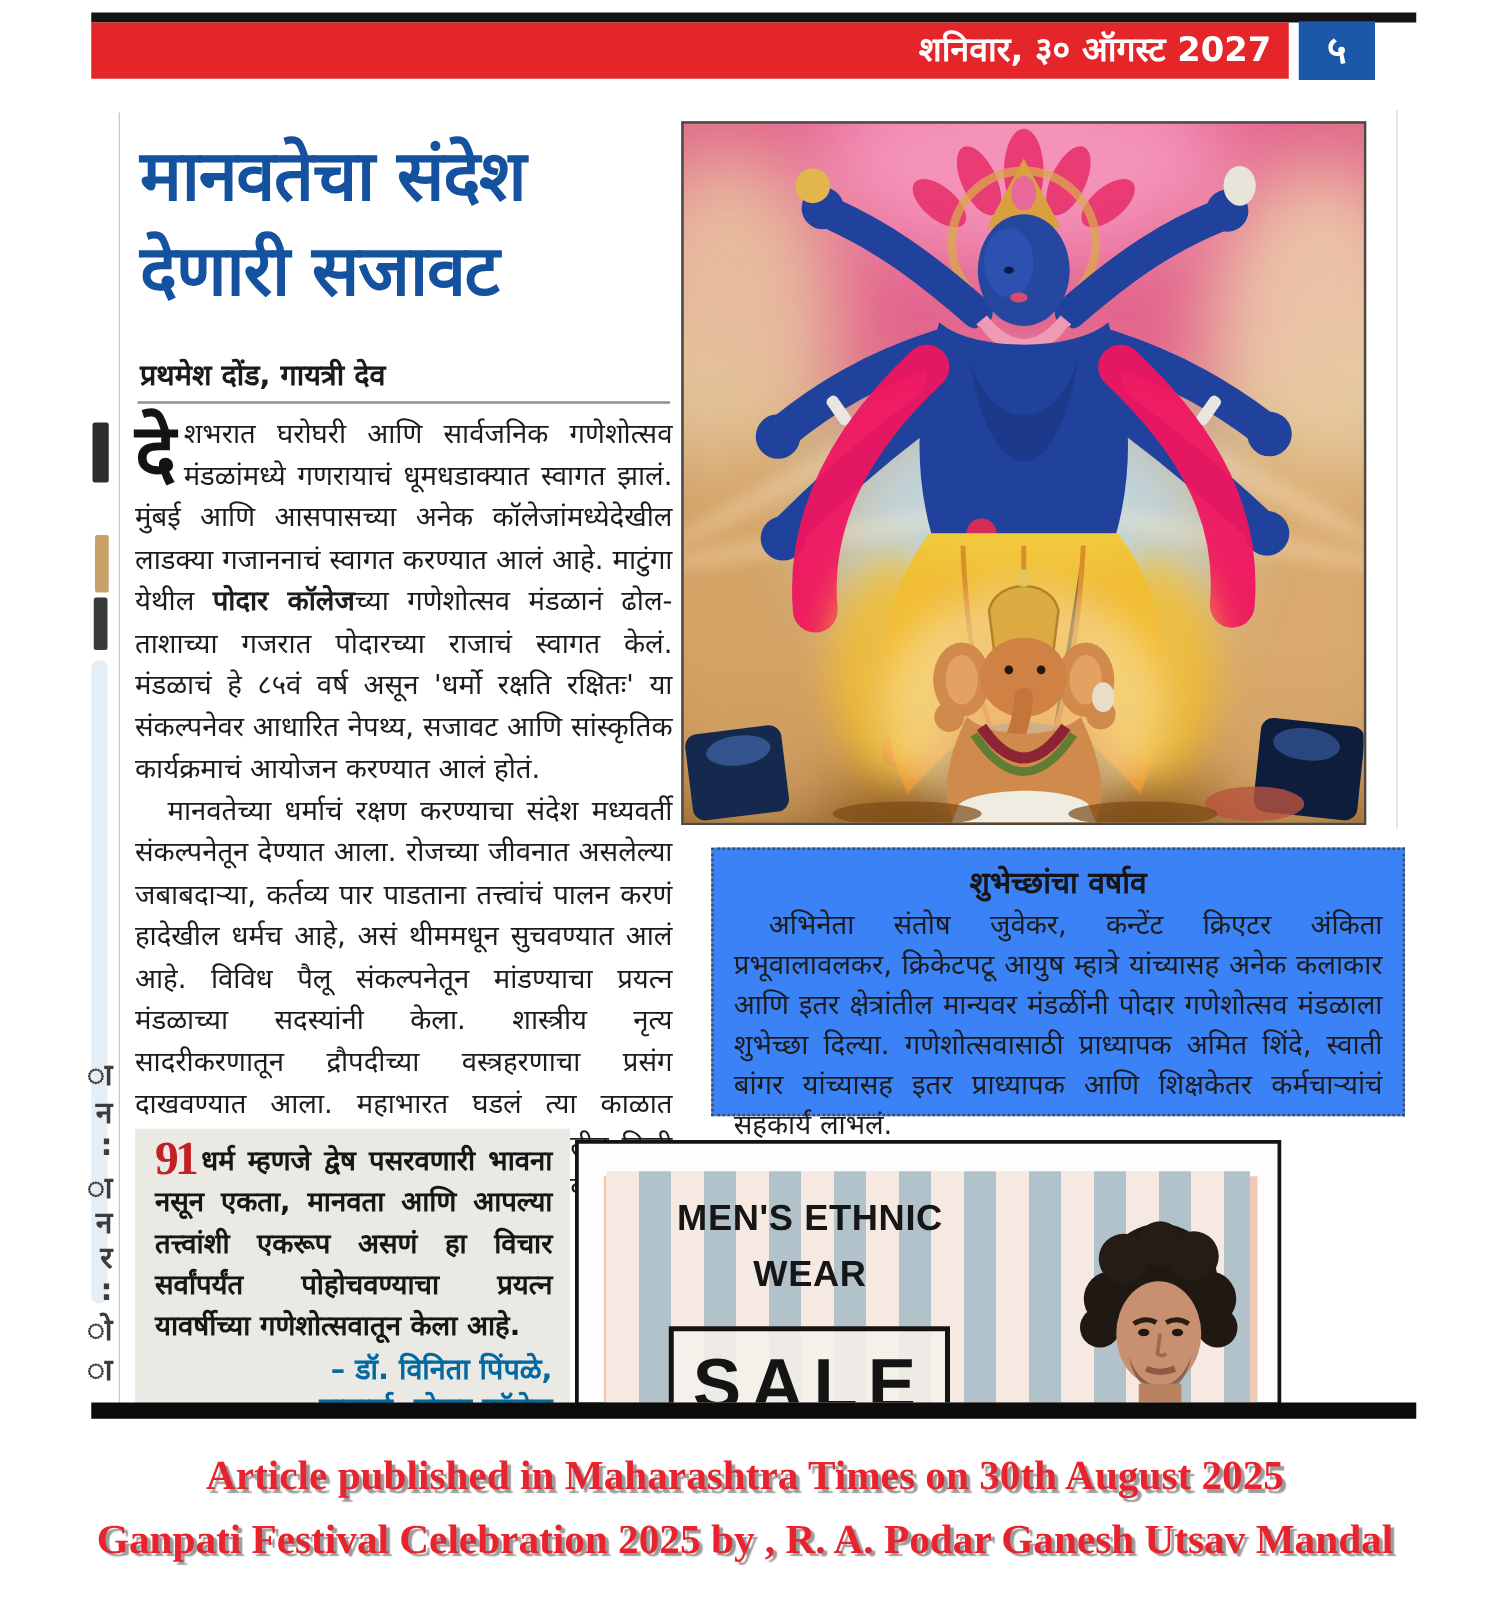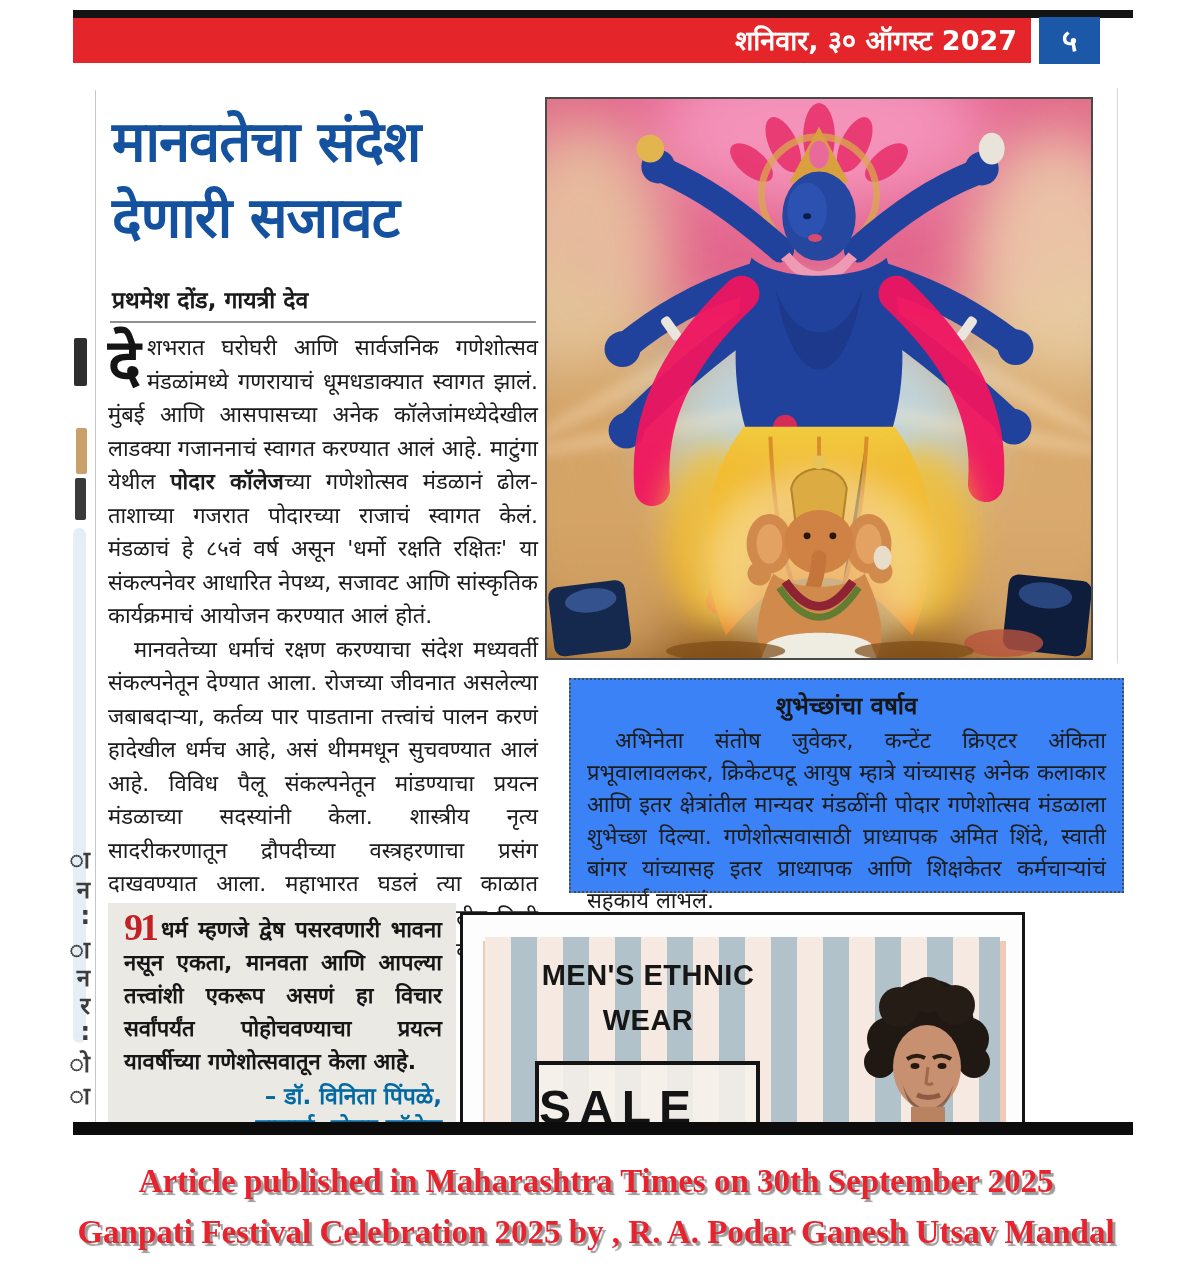--- a/index.html
+++ b/index.html
@@ -82,22 +82,22 @@
     background:repeating-linear-gradient(90deg, #f5e9e2 0 26px, #b2c2cb 26px 52px);
   }
   .ad-text {
     position:absolute; left:55px; top:38px; width:260px; text-align:center;
     font-family:"Liberation Sans", sans-serif; font-weight:bold;
     font-size:29px; line-height:1.55; color:#161616; letter-spacing:0.5px;
   }
   .sale-box {
     position:absolute; left:72px; top:146px; width:225px; height:95px;
     border:4px solid #141414; background:rgba(246,240,234,0.88);
-    font-family:"Liberation Sans", sans-serif;
-    font-weight:bold; font-size:48px; letter-spacing:8px; line-height:86px; color:#141414;
+    text-align:center; font-family:"Liberation Sans", sans-serif;
+    font-weight:bold; font-size:58px; letter-spacing:8px; line-height:86px; color:#141414;
   }
   .ad-man { position:absolute; left:340px; top:52px; width:250px; height:170px; }
   
   .bottom-black-bar { position:absolute; left:73px; top:1122px; width:1060px; height:13px; background:#0c0c0c; }
   .caption-line {
     position:absolute; left:0; width:100%; text-align:center;
     font-family:"Liberation Serif", serif; font-weight:bold; font-size:33px;
     color:#e8232e; text-shadow:3px 3px 1px #9b9b9b;
   }
   .caption-1 { top:1163px; }
@@ -298,16 +298,16 @@
       <ellipse cx="112" cy="99" rx="4.5" ry="3" fill="#241710"></ellipse>
       <ellipse cx="139" cy="99" rx="4.5" ry="3" fill="#241710"></ellipse>
       <path d="M125 100 L123 116 Q 126 119 130 116" stroke="#a06a4a" stroke-width="3" fill="none"></path>
       <path d="M114 128 Q 125 133 137 128" stroke="#8e5a44" stroke-width="5" fill="none"></path>
       <path d="M100 118 C 104 140 118 148 125 148 C 132 148 146 140 150 118 C 144 136 132 142 125 142 C 118 142 106 136 100 118 Z" fill="#54382a" opacity="0.55"></path>
       <rect x="108" y="140" width="34" height="30" fill="#b98260"></rect>
     </svg>
   </div>
 
   <div class="bottom-black-bar"></div>
-  <div class="caption-line caption-1">Article published in Maharashtra Times on 30th September 2025</div>
+  <div class="caption-line caption-1">Article published in Maharashtra Times on 30th August 2025</div>
   <div class="caption-line caption-2">Ganpati Festival Celebration 2025 by , R. A. Podar Ganesh Utsav Mandal</div>
 
 </div>
 
 </body></html>

